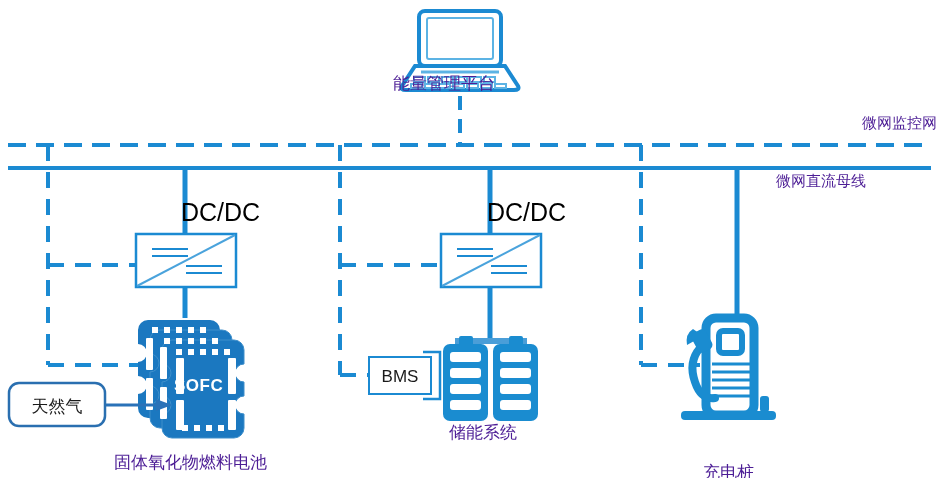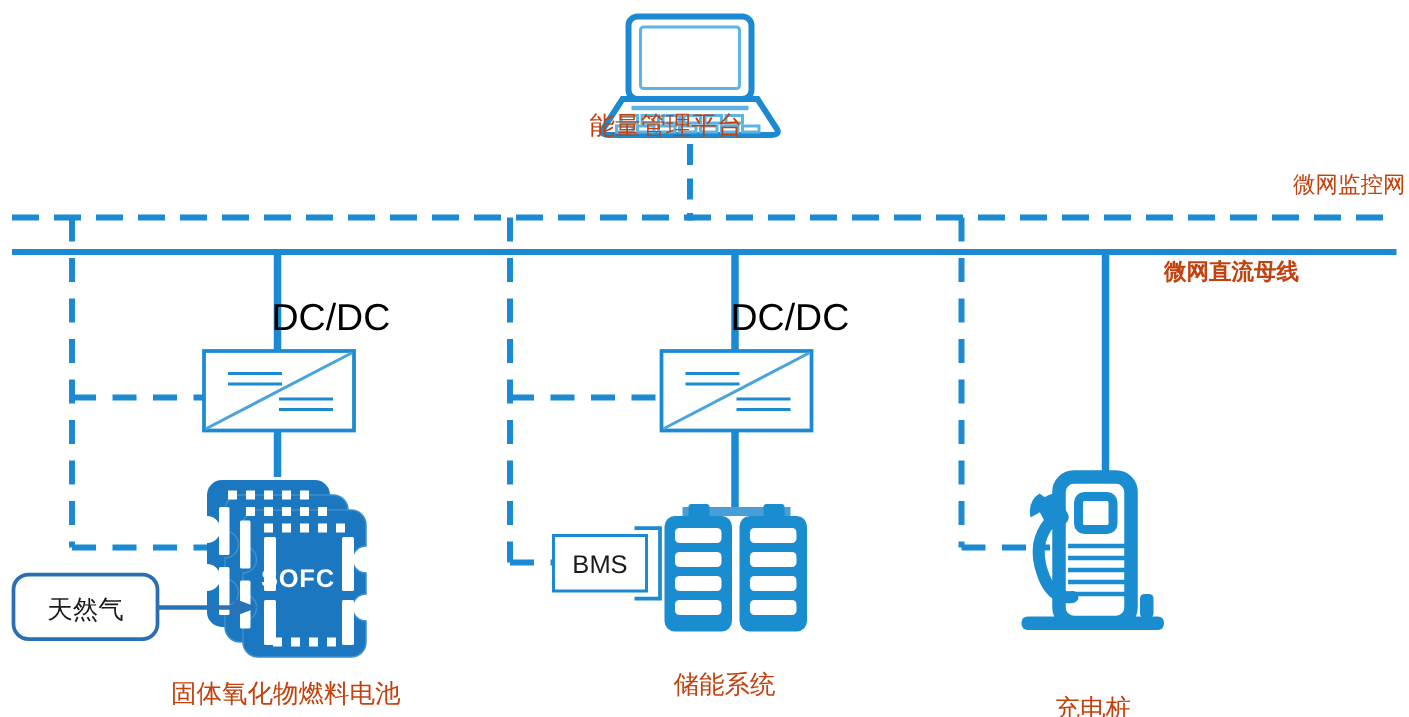--- a/index.html
+++ b/index.html
@@ -1,19 +1,19 @@
 <!DOCTYPE html>
 <html><head>
 <meta charset="utf-8">
 <style>
   html,body{margin:0;padding:0;background:#ffffff;}
   body{width:939px;height:478px;position:relative;overflow:hidden;
        font-family:"Liberation Sans","DejaVu Sans",sans-serif;}
   #canvas{position:absolute;left:0;top:0;width:939px;height:478px;}
-  .lbl{position:absolute;white-space:nowrap;color:#c2410c;}
+  .lbl{position:absolute;white-space:nowrap;color:#4c1d95;}
   .lbl-net{font-size:15px;}
   .lbl-dcdc{font-size:25px;color:#000000;letter-spacing:0px;}
   .lbl-dev{font-size:17px;}
   .lbl-sofc{font-size:17px;color:#ffffff;font-weight:bold;letter-spacing:.5px;}
 </style>
 </head>
 <body>
 
 <svg id="canvas" viewBox="0 0 939 478">
 
@@ -206,25 +206,25 @@
 
     <rect x="760" y="396" width="9" height="16" rx="3" fill="#1a8cd0"></rect>
 
     <rect x="681" y="411" width="95" height="9" rx="4" fill="#1a8cd0"></rect>
   </g>
 
 </svg>
 
 <div class="lbl lbl-net" style="left:826px;top:114px;margin-left:36px;">微网监控网</div>
 
-<div class="lbl lbl-net" style="left:776px;top:172px;font-weight:bold;">微网直流母线</div>
+<div class="lbl lbl-net" style="left:776px;top:172px;">微网直流母线</div>
 
 <div class="lbl lbl-dev" style="left:393px;top:72px;">能量管理平台</div>
 
 <div class="lbl lbl-dcdc" style="left:181px;top:198px;">DC/DC</div>
 
 <div class="lbl lbl-dcdc" style="left:487px;top:198px;">DC/DC</div>
 
 <div class="lbl lbl-dev" style="left:114px;top:451px;">固体氧化物燃料电池</div>
 
-<div class="lbl lbl-dev" style="left:449px;top:421px;margin-top:24px;">储能系统</div>
+<div class="lbl lbl-dev" style="left:449px;top:421px;">储能系统</div>
 
 <div class="lbl lbl-dev" style="left:703px;top:421px;margin-top:40px;">充电桩</div>
 
 </body></html>

